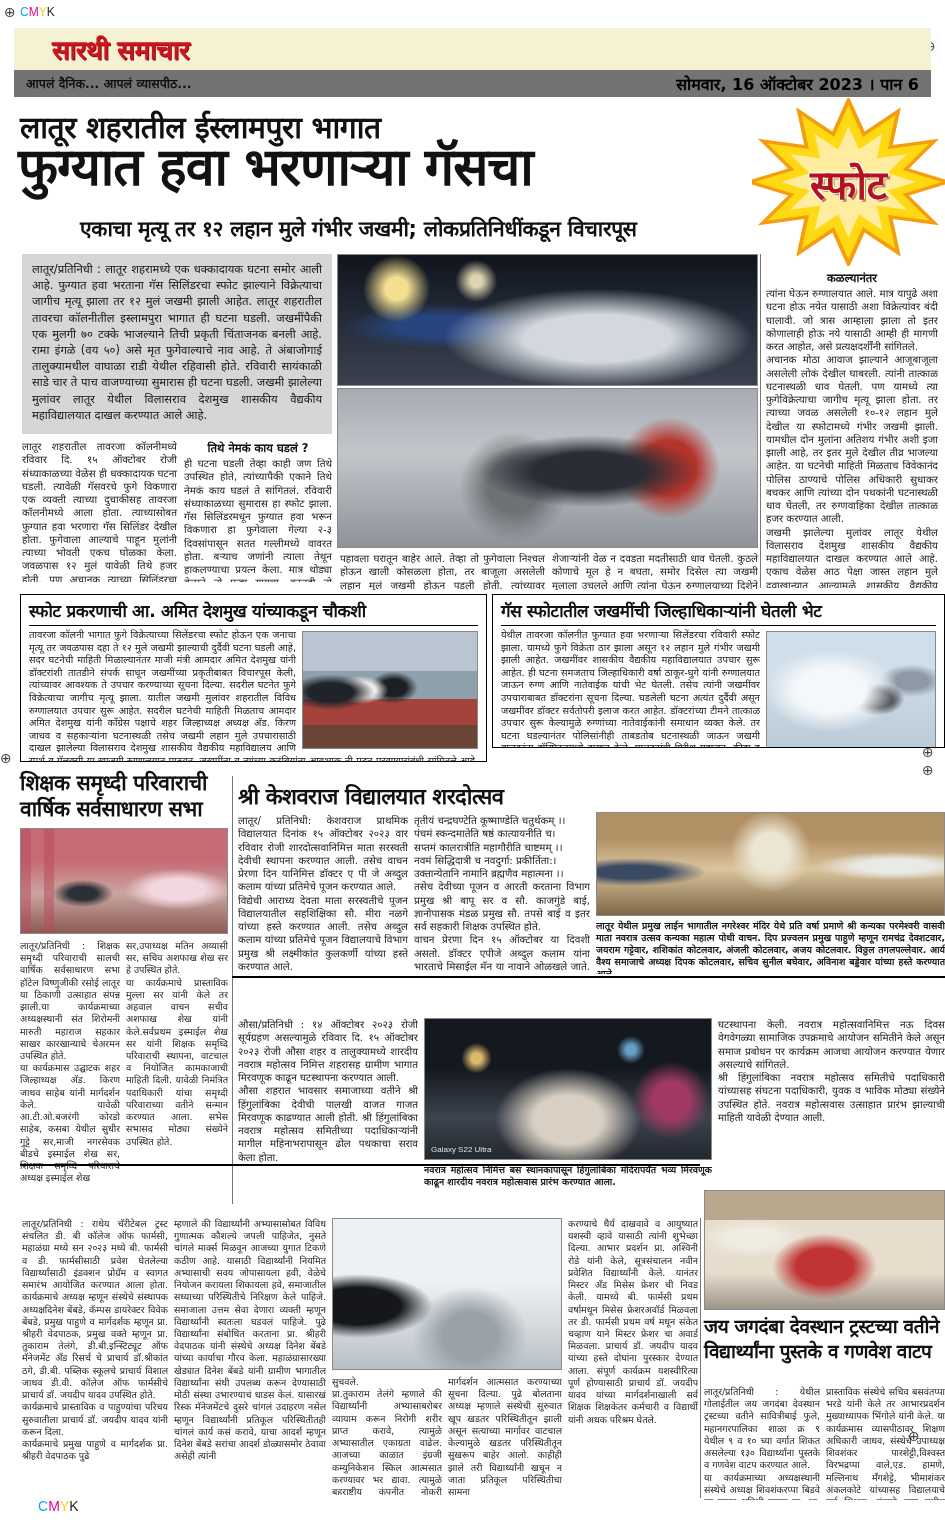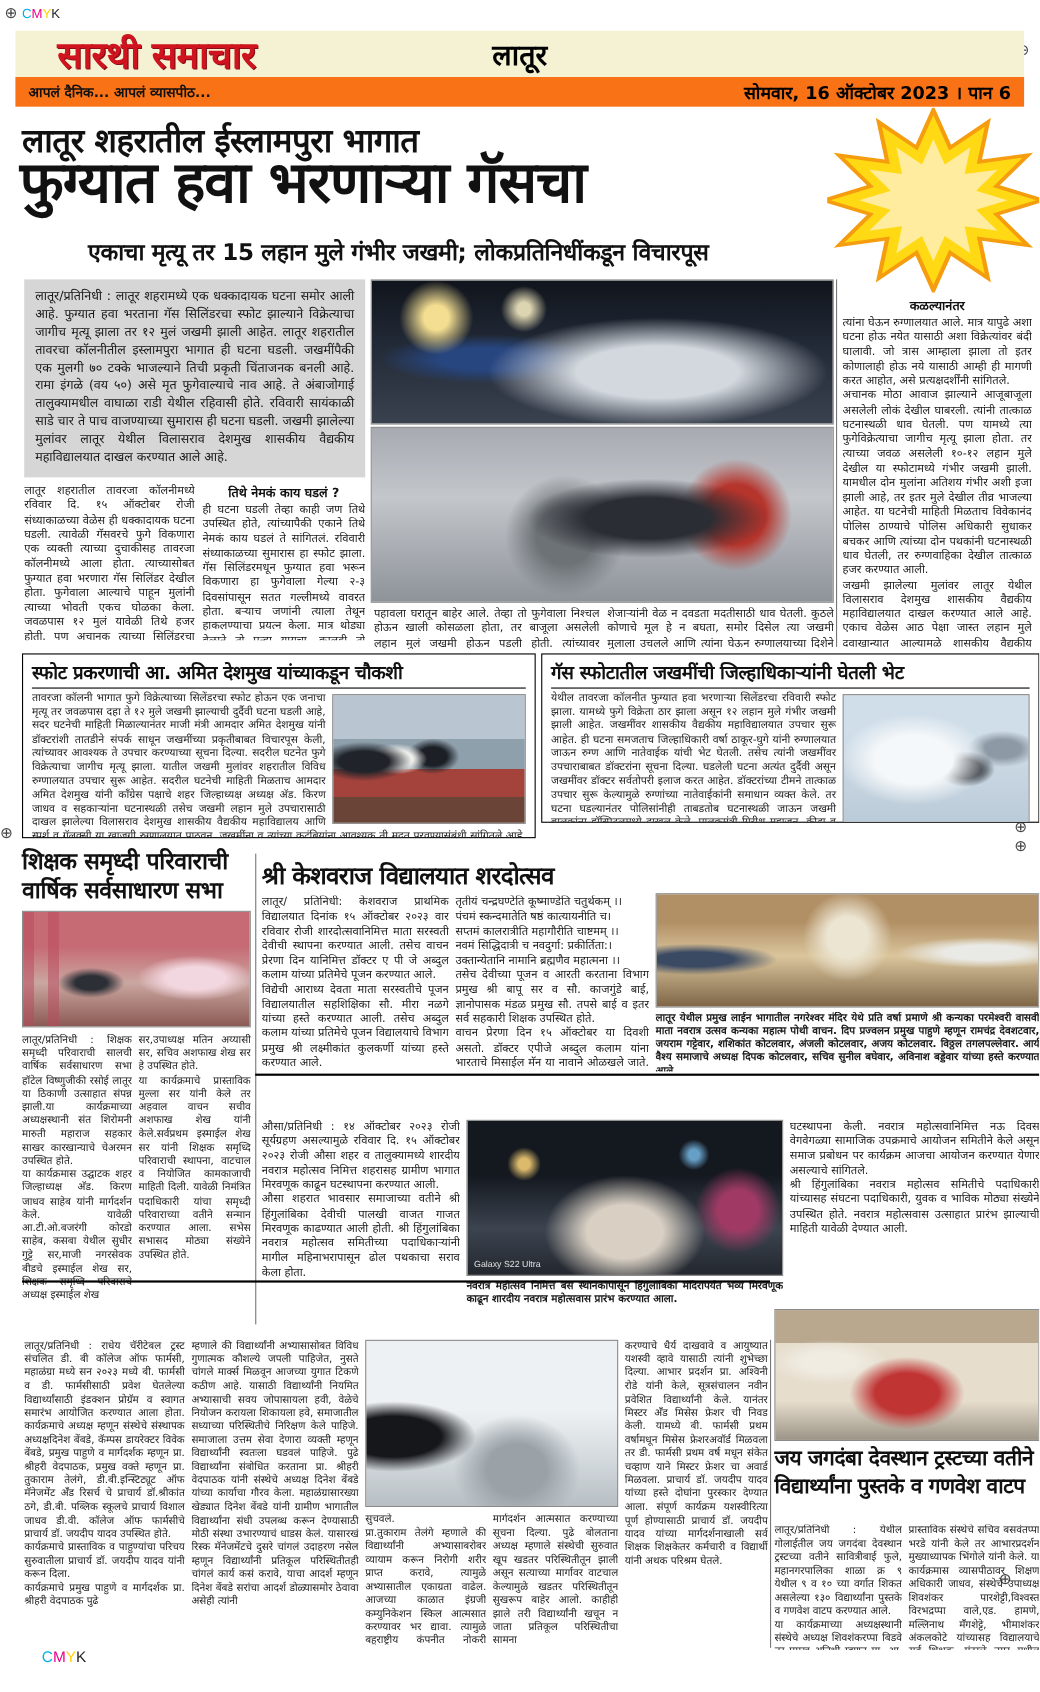--- a/index.html
+++ b/index.html
@@ -5,23 +5,23 @@
   html,body{margin:0;padding:0;background:#ffffff;}
   .page{position:relative;width:945px;height:1538px;background:#fff;overflow:hidden;
         font-family:"DejaVu Sans",sans-serif;color:#111;}
   .abs{position:absolute;}
   h1,h2,h3,p{margin:0;}
   .reg{position:absolute;font-size:14px;color:#444;}
   .cmyk{position:absolute;font-size:12px;font-weight:normal;font-family:"Liberation Sans",sans-serif;}
   .cmyk .c{color:#00aeef}.cmyk .m{color:#ec008c}.cmyk .y{color:#ffd400}.cmyk .k{color:#231f20}
   
   .masthead{left:14px;top:28px;width:917px;height:42px;background:#f4f2d2;display:flex;align-items:center;}
-  .brand{margin-left:38px;font-size:34px;font-weight:bold;color:#d0141f;text-shadow:1px 1px 0 #8a0e16;letter-spacing:-.5px;}
+  .brand{margin-left:38px;font-size:26px;font-weight:bold;color:#d0141f;text-shadow:1px 1px 0 #8a0e16;letter-spacing:-.5px;}
   .city{position:absolute;left:0;right:0;text-align:center;font-size:26px;font-weight:bold;color:#000;}
-  .strip{left:14px;top:70px;width:917px;height:27px;background:#f97316;display:flex;align-items:center;justify-content:space-between;padding:0 12px;box-sizing:border-box;}
+  .strip{left:14px;top:70px;width:917px;height:27px;background:#737373;display:flex;align-items:center;justify-content:space-between;padding:0 12px;box-sizing:border-box;}
   .tagline{font-size:12.5px;font-weight:bold;color:#111;}
   .dateline{font-size:16px;font-weight:bold;color:#000;}
   
   .kicker{left:20px;top:106px;font-size:30px;font-weight:800;letter-spacing:-.5px;}
   .mainhead{left:18px;top:140px;width:745px;font-size:52px;font-weight:900;letter-spacing:-1px;line-height:1.05;white-space:nowrap;}
   .subhead{left:80px;top:214px;font-size:21px;font-weight:bold;letter-spacing:-.3px;}
   
   .burst{left:752px;top:98px;width:193px;height:168px;z-index:6;}
   .burst svg{width:100%;height:100%;display:block;}
   .burst .word{position:absolute;left:0;right:0;top:58px;text-align:center;font-size:40px;font-weight:900;color:#b5121b;
@@ -104,41 +104,41 @@
   <span class="cmyk" style="left:20px;top:5px"><span class="c">C</span><span class="m">M</span><span class="y">Y</span><span class="k">K</span></span>
   <span class="reg" style="left:924px;top:38px">⊕</span>
   <span class="reg" style="left:0px;top:750px">⊕</span>
   <span class="reg" style="left:922px;top:744px">⊕</span>
   <span class="reg" style="left:922px;top:762px">⊕</span>
   <span class="cmyk" style="left:38px;top:1498px;font-size:14px"><span class="c">C</span><span class="m">M</span><span class="y">Y</span><span class="k">K</span></span>
   <span class="reg" style="left:908px;top:1428px">⊕</span>
 
   <header class="abs masthead">
     <span class="brand">सारथी समाचार</span>
-    <span class="city">लातूर</span>
   </header>
   <div class="abs strip">
     <span class="tagline">आपलं दैनिक... आपलं व्यासपीठ...</span>
     <span class="dateline">सोमवार, 16 ऑक्टोबर 2023 । पान 6</span>
   </div>
 
   <h2 class="abs kicker">लातूर शहरातील ईस्लामपुरा भागात</h2>
   <h1 class="abs mainhead">फुग्यात हवा भरणाऱ्या गॅसचा</h1>
-  <h3 class="abs subhead">एकाचा मृत्यू तर 15 लहान मुले गंभीर जखमी; लोकप्रतिनिधींकडून विचारपूस</h3>
+  <h3 class="abs subhead">एकाचा मृत्यू तर १२ लहान मुले गंभीर जखमी; लोकप्रतिनिधींकडून विचारपूस</h3>
 
   <div class="abs burst">
     <svg viewBox="0 0 190 160">
       <g transform="translate(95,80) scale(1.12) translate(-95,-80)">
         <polygon fill="#f59d0e" points="95,4 109.2,35.6 141,14.2 133.9,47.5 174.7,42 148.1,68.1 187,80 148.1,91.9 174.7,118 133.9,112.5 141,145.8 109.2,124.4 95,156 80.8,124.4 49,145.8 56.1,112.5 15.3,118 41.9,91.9 3,80 41.9,68.1 15.3,42 56.1,47.5 49,14.2 80.8,35.6"></polygon>
       </g>
       <polygon fill="#ffd913" points="95,4 109.2,35.6 141,14.2 133.9,47.5 174.7,42 148.1,68.1 187,80 148.1,91.9 174.7,118 133.9,112.5 141,145.8 109.2,124.4 95,156 80.8,124.4 49,145.8 56.1,112.5 15.3,118 41.9,91.9 3,80 41.9,68.1 15.3,42 56.1,47.5 49,14.2 80.8,35.6"></polygon>
       <g transform="translate(95,80) scale(0.72) translate(-95,-80)">
         <polygon fill="#ffec9e" points="95,4 109.2,35.6 141,14.2 133.9,47.5 174.7,42 148.1,68.1 187,80 148.1,91.9 174.7,118 133.9,112.5 141,145.8 109.2,124.4 95,156 80.8,124.4 49,145.8 56.1,112.5 15.3,118 41.9,91.9 3,80 41.9,68.1 15.3,42 56.1,47.5 49,14.2 80.8,35.6"></polygon>
       </g>
     </svg>
+    <div class="word">स्फोट</div>
   </div>
 
   <div class="abs leadbox">
     <p style="white-space:pre-line">लातूर/प्रतिनिधी : लातूर शहरामध्ये एक धक्कादायक घटना समोर आली आहे. फुग्यात हवा भरताना गॅस सिलिंडरचा स्फोट झाल्याने विक्रेत्याचा जागीच मृत्यू झाला तर १२ मुलं जखमी झाली आहेत. लातूर शहरातील तावरचा कॉलनीतील इस्लामपुरा भागात ही घटना घडली. जखमींपैकी एक मुलगी ७० टक्के भाजल्याने तिची प्रकृती चिंताजनक बनली आहे. रामा इंगळे (वय ५०) असे मृत फुगेवाल्याचे नाव आहे. ते अंबाजोगाई तालुक्यामधील वाघाळा राडी येथील रहिवासी होते. रविवारी सायंकाळी साडे चार ते पाच वाजण्याच्या सुमारास ही घटना घडली. जखमी झालेल्या मुलांवर लातूर येथील विलासराव देशमुख शासकीय वैद्यकीय महाविद्यालयात दाखल करण्यात आले आहे.</p>
   </div>
   <div class="photo ph-night" style="left:337px;top:254px;width:421px;height:132px"></div>
   <div class="photo ph-scooter" style="left:337px;top:388px;width:421px;height:160px"></div>
 
   <div class="col" style="left:22px;top:440px;width:155px;height:142px">
     <p>लातूर शहरातील तावरजा कॉलनीमध्ये रविवार दि. १५ ऑक्टोबर रोजी संध्याकाळच्या वेळेस ही धक्कादायक घटना घडली. त्यावेळी गॅसवरचे फुगे विकणारा एक व्यक्ती त्याच्या दुचाकीसह तावरजा कॉलनीमध्ये आला होता. त्याच्यासोबत फुग्यात हवा भरणारा गॅस सिलिंडर देखील होता. फुगेवाला आल्याचे पाहून मुलांनी त्याच्या भोवती एकच घोळका केला. जवळपास १२ मुलं यावेळी तिथे हजर होती. पण अचानक त्याच्या सिलिंडरचा स्फोट झाला. मोठा आवाज झाल्याने आजूबाजूला असलेली लोकं देखील घाबरली. त्यांनी तात्काळ घटनास्थळी धाव घेतली.

